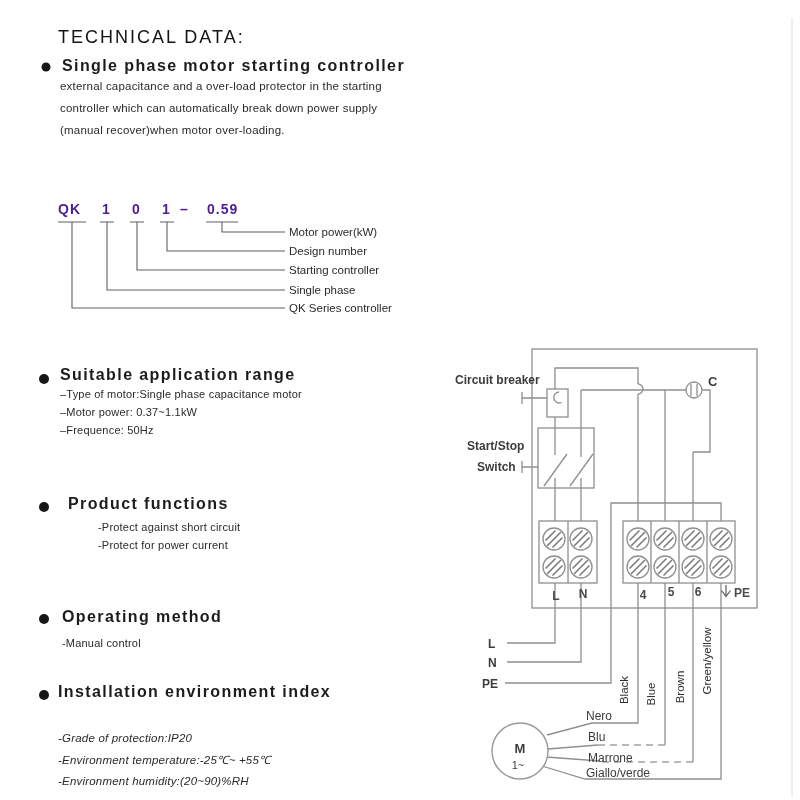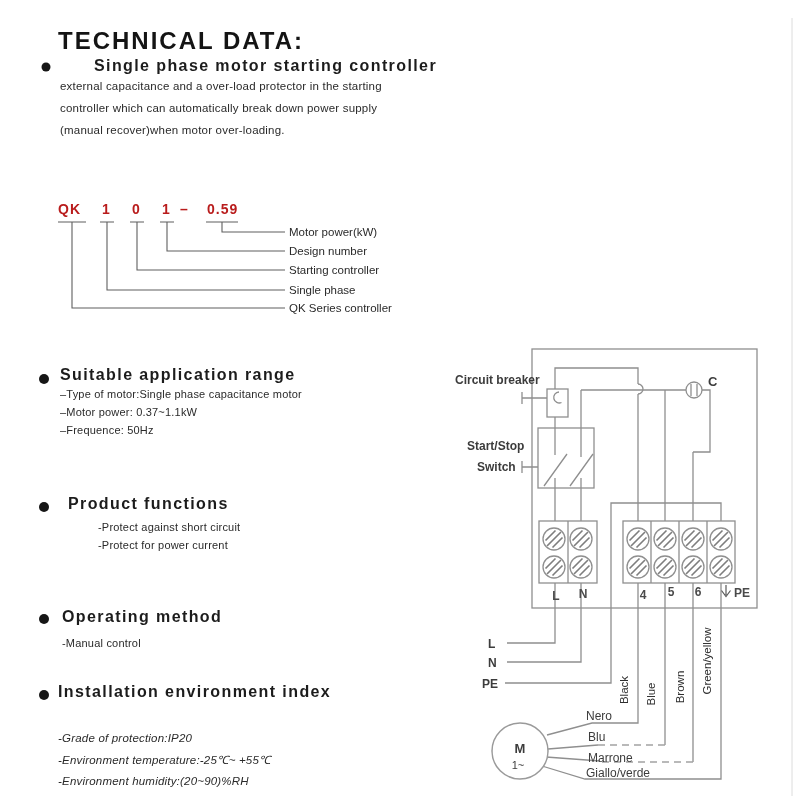--- a/index.html
+++ b/index.html
@@ -1,25 +1,25 @@
 <!DOCTYPE html>
 <html><head>
 <meta charset="utf-8">
 <style>
   html,body{margin:0;padding:0;}
   body{width:800px;height:800px;background:#ffffff;position:relative;
        font-family:"Liberation Sans",sans-serif;color:#222;overflow:hidden;}
   .abs{position:absolute;}
-  .h1{font-size:24px;font-weight:bold;letter-spacing:2px;color:#141414;}
+  .h1{font-size:18px;font-weight:normal;letter-spacing:2px;color:#141414;}
   .h2{font-size:16px;font-weight:bold;letter-spacing:1.4px;color:#1c1c1c;white-space:nowrap;}
   .para{font-size:11.5px;line-height:22px;letter-spacing:.2px;color:#2a2a2a;white-space:nowrap;}
   .items{font-size:11px;letter-spacing:.2px;color:#2a2a2a;white-space:nowrap;}
   .items div{height:18px;line-height:18px;}
   .items.wide div{height:21.5px;line-height:21.5px;font-size:11.5px;}
-  .code-part{position:absolute;top:201px;font-size:14px;font-weight:bold;color:#b91c1c;letter-spacing:1px;}
+  .code-part{position:absolute;top:201px;font-size:14px;font-weight:bold;color:#4c1d95;letter-spacing:1px;}
   svg{position:absolute;left:0;top:0;}
   svg text{font-family:"Liberation Sans",sans-serif;fill:#3c3c3c;}
   .dlabel{font-size:12px;font-weight:600;}
   .tlabel{font-size:12px;font-weight:600;fill:#4a4a4a;}
   .clabel{font-size:11.5px;fill:#2e2e2e;}
   .callout{font-size:11.5px;fill:#2a2a2a;}
 </style>
 </head>
 <body>
 
@@ -145,21 +145,21 @@
     <text x="588" y="741" font-size="12" fill="#333">Blu</text>
     <text x="588" y="762" font-size="12" fill="#6a6a6a">Marrone</text>
     <text x="586" y="777" font-size="12" fill="#333">Giallo/verde</text>
   </g>
 
   <path d="M792,18 V796" stroke="#dcdcdc" stroke-width="1"></path>
 </svg>
 
 <div class="abs h1" style="left:58px;top:27px;">TECHNICAL DATA:</div>
 
-<div class="abs h2" style="left:62px;top:57px;margin-left:32px;">Single phase motor starting controller</div>
+<div class="abs h2" style="left:62px;top:57px;">Single phase motor starting controller</div>
 <div class="abs para" style="left:60px;top:75px;">
   <div>external capacitance and a over-load protector in the starting</div>
   <div>controller which can automatically break down power supply</div>
   <div>(manual recover)when motor over-loading.</div>
 </div>
 
 <span class="code-part" style="left:58px;">QK</span>
 <span class="code-part" style="left:102px;">1</span>
 <span class="code-part" style="left:132px;">0</span>
 <span class="code-part" style="left:162px;">1</span>

